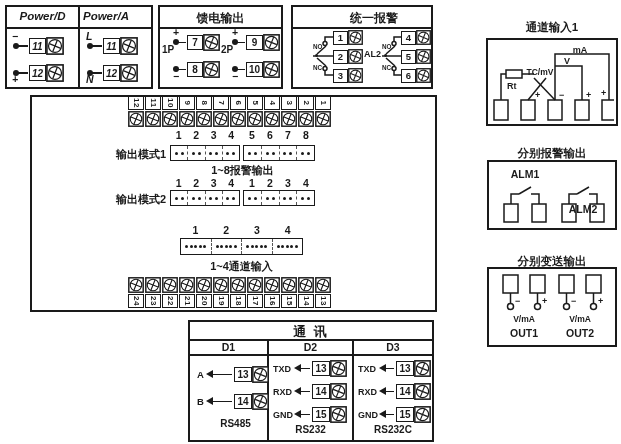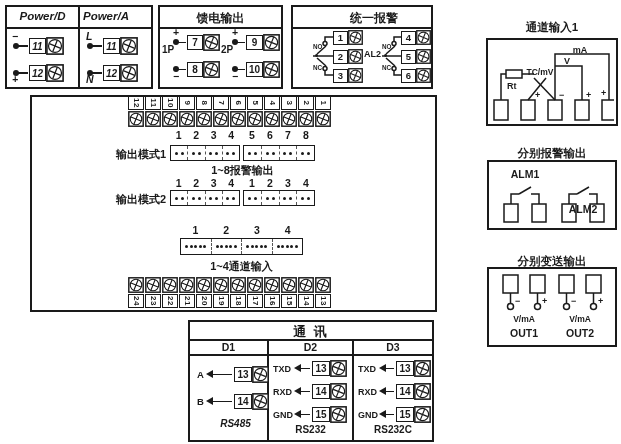--- a/index.html
+++ b/index.html
@@ -638,21 +638,21 @@
         </svg>
     </div>
     <div class="trow" style="left:7px;top:71px;">
       <span class="lbl" style="position:static;width:10px;font-size:9.5px;">B</span>
       <span class="awire" style="width:24px;"></span>
       <span class="numbox" style="width:18px;height:15px;font-size:10px;">14</span>
       <svg class="screw" width="17" height="17" viewBox="0 0 20 20">
           <use href="#screwsym"></use>
         </svg>
     </div>
-    <div class="ttl abs" style="left:0;top:96px;width:91px;font-size:10px;font-style:italic;">RS485</div>
+    <div class="ttl abs" style="left:0;top:96px;width:91px;font-size:10px;">RS485</div>
 
     <div class="trow" style="left:83px;top:38px;">
       <span class="lbl" style="position:static;width:22px;font-size:9px;">TXD</span>
       <span class="awire" style="width:14px;"></span>
       <span class="numbox" style="width:18px;height:15px;font-size:10px;">13</span>
       <svg class="screw" width="17" height="17" viewBox="0 0 20 20">
           <use href="#screwsym"></use>
         </svg>
     </div>
     <div class="trow" style="left:83px;top:61px;">

